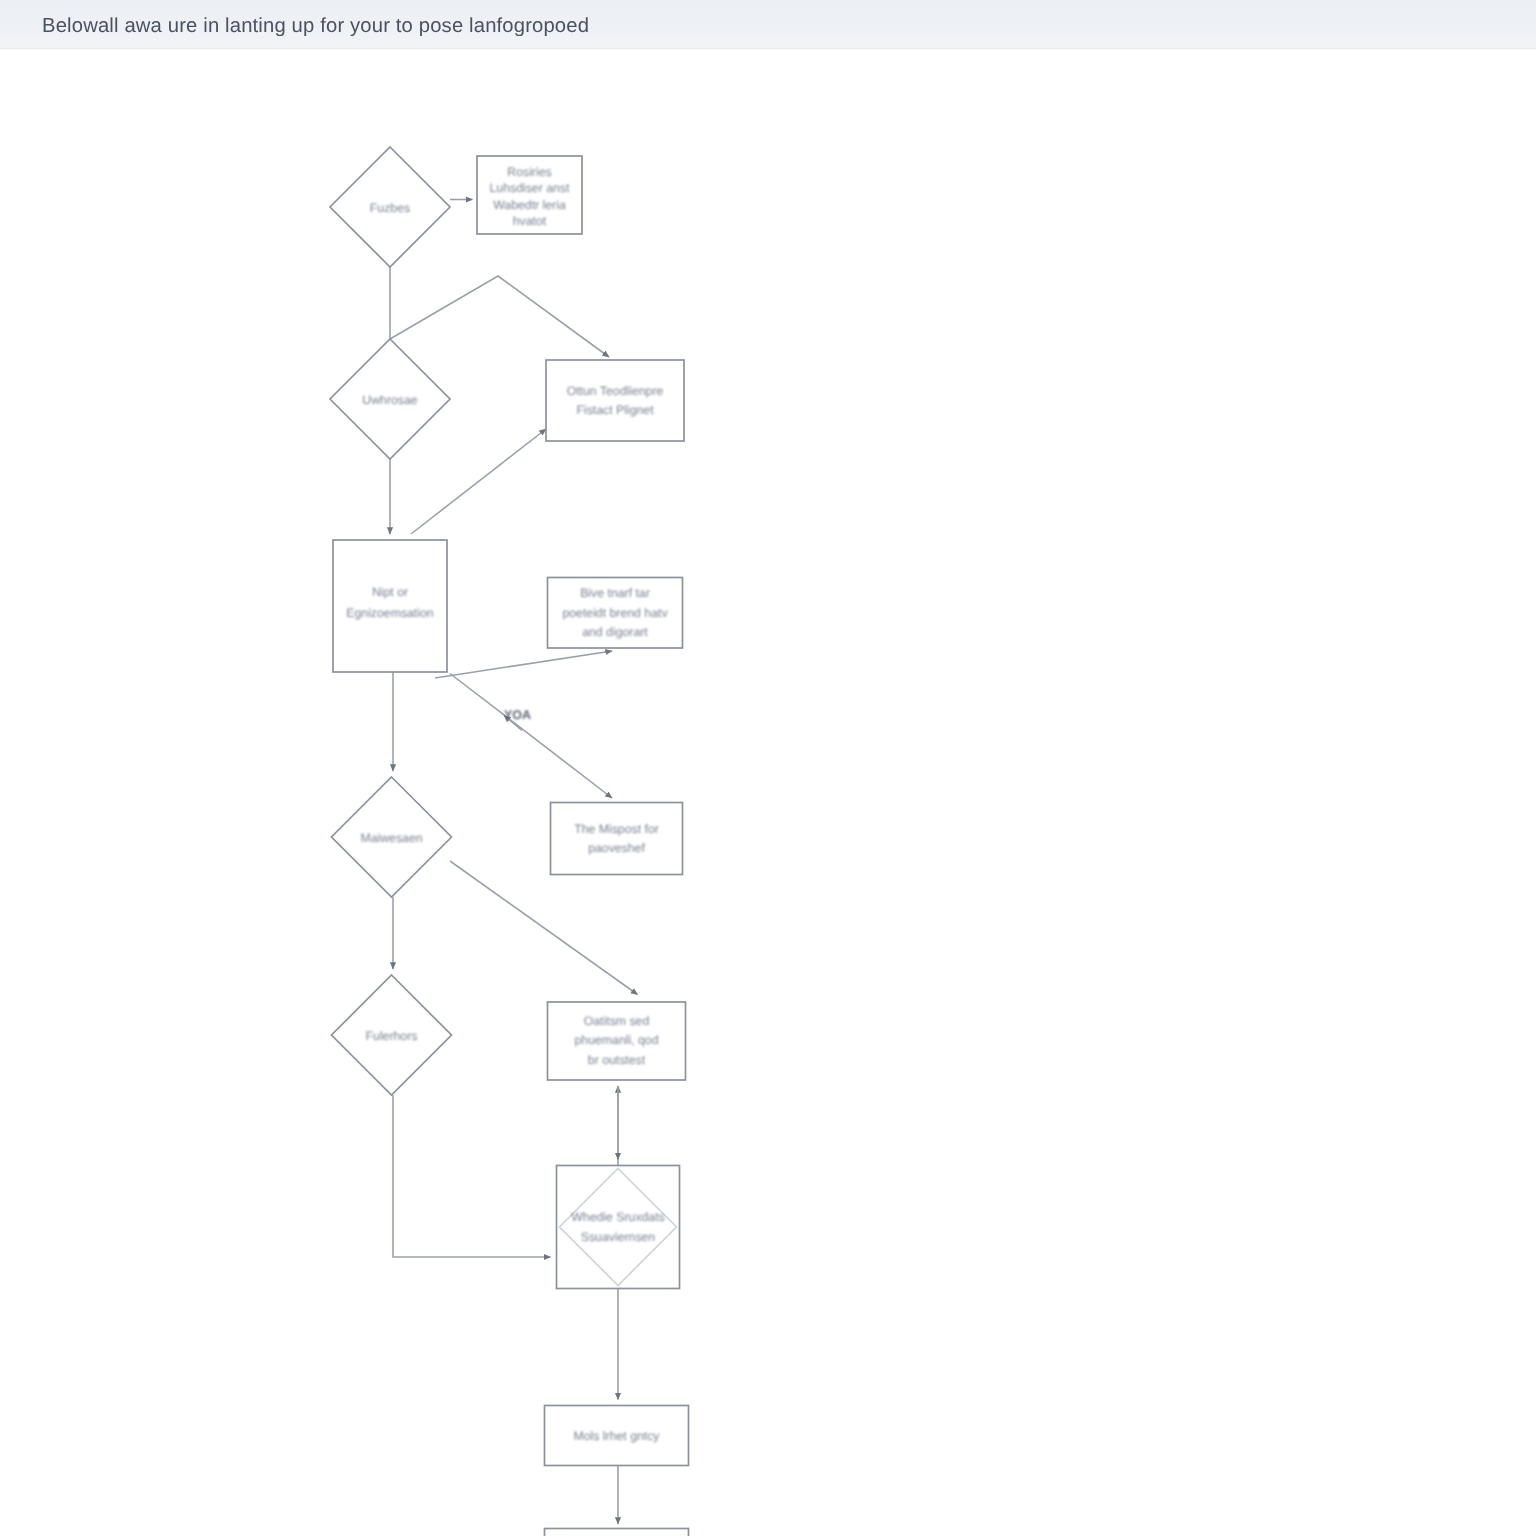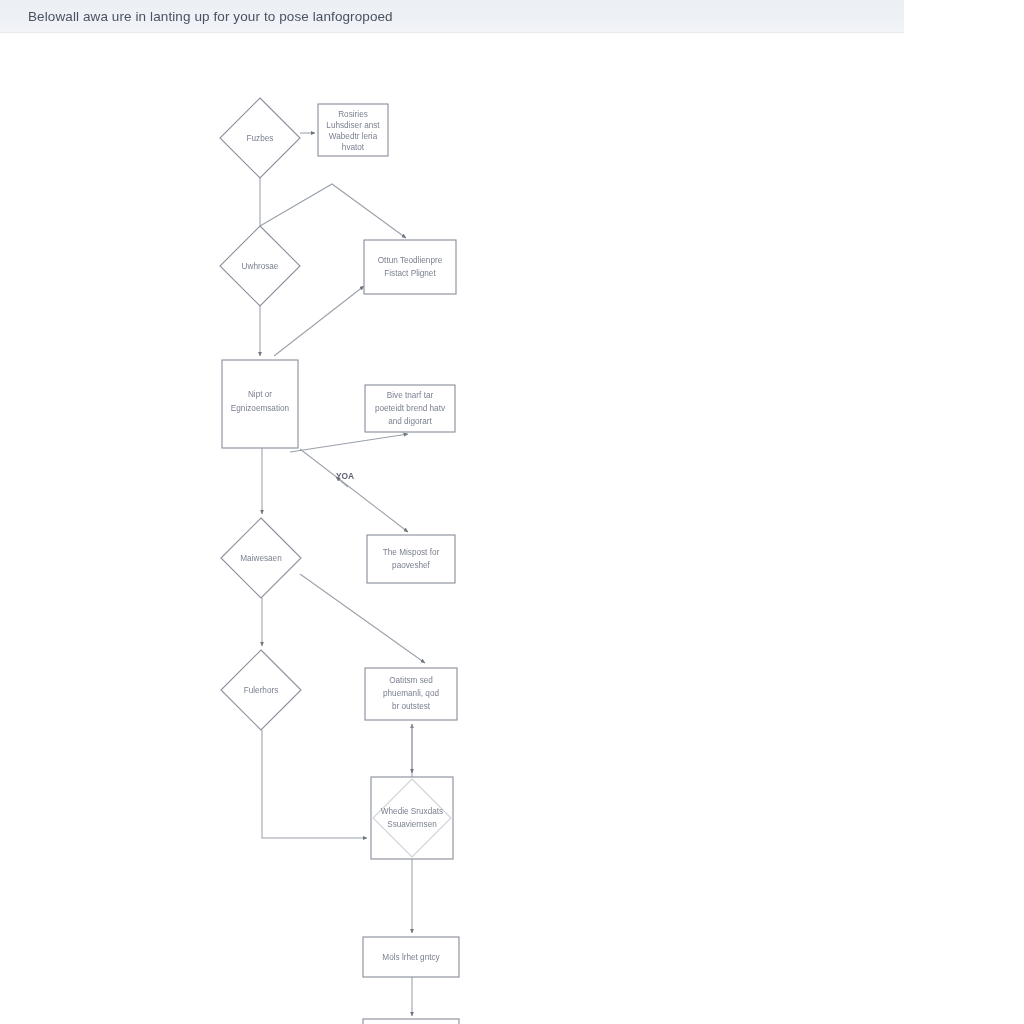--- a/index.html
+++ b/index.html
@@ -14,21 +14,21 @@
     font-family: "Liberation Sans", sans-serif;
     overflow: hidden;
     position: relative;
   }
 
   
   #header-bar {
     position: absolute;
     left: 0;
     top: 0;
-    width: 904px;
+    width: 1024px;
     height: 33px;
     background: linear-gradient(180deg, #eceff4 0%, #eef1f6 60%, #f2f4f8 100%);
     border-bottom: 1px solid #e6e9ee;
     box-sizing: border-box;
   }
   #header-title {
     position: absolute;
     left: 28px;
     top: 9px;
     font-size: 13.5px;

